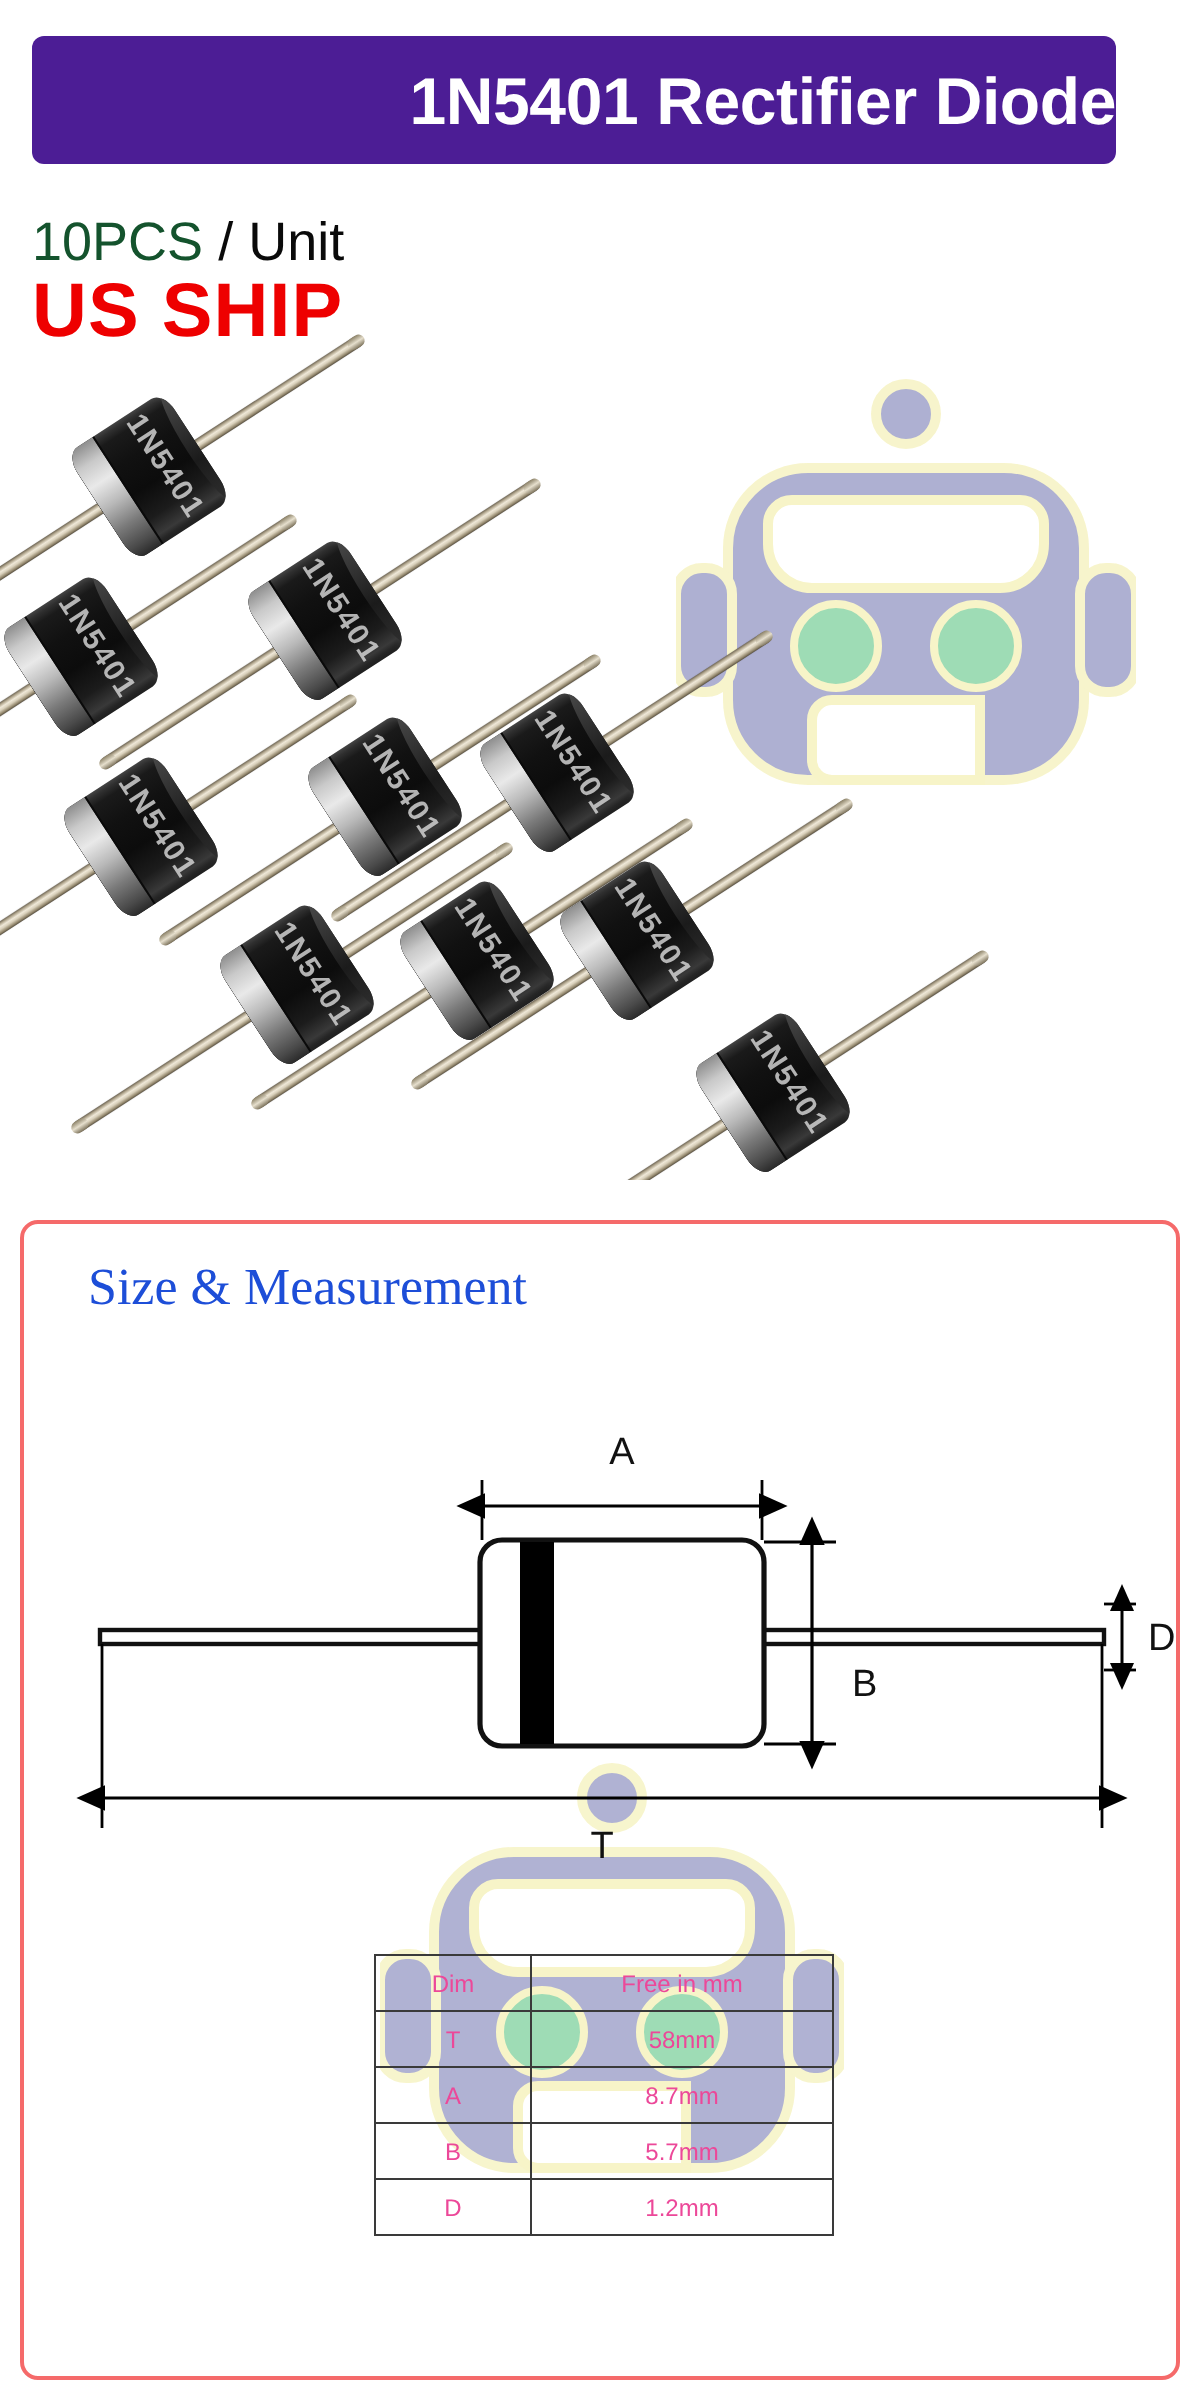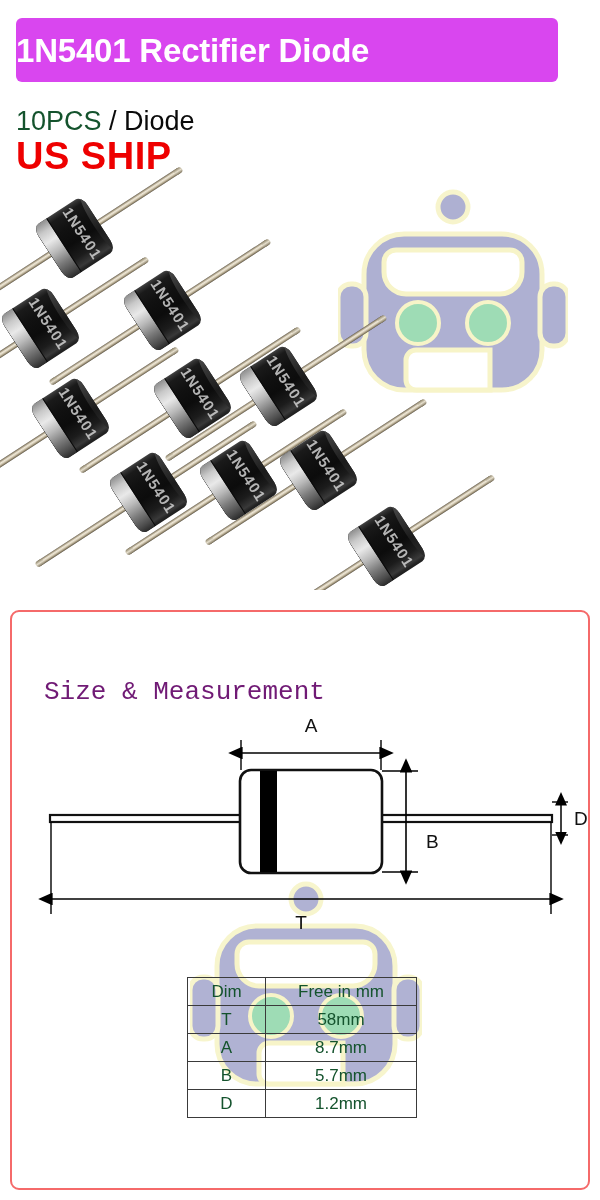--- a/index.html
+++ b/index.html
@@ -17,25 +17,25 @@
     -webkit-font-smoothing: antialiased;
   }
 
   
   .header-banner {
     position: absolute;
     left: 16px;
     top: 18px;
     width: 542px;
     height: 64px;
-    background: #d946ef;
+    background: #4c1d95;
     border-radius: 6px;
     display: flex;
     align-items: center;
-    justify-content: flex-start;
+    justify-content: flex-end;
     box-sizing: border-box;
   }
   .header-title {
     color: #ffffff;
     font-family: "Liberation Sans", sans-serif;
     font-weight: bold;
     font-size: 33px;
     letter-spacing: -0.2px;
     white-space: nowrap;
     line-height: 1;
@@ -205,26 +205,25 @@
     height: 580px;
     border: 2px solid #f56a6a;
     border-radius: 9px;
     box-sizing: border-box;
     background: #ffffff;
   }
   .size-title {
     position: absolute;
     left: 32px;
     top: 17px;
-    color: #701a75;
-    font-family: Liberation Mono, monospace;
+    color: #1d4ed8;
+    font-family: Liberation Serif, serif;
     font-size: 26px;
     line-height: 30px;
     white-space: nowrap;
-    margin-top: 48px;
   }
 
   
   .drawing {
     position: absolute;
     left: 0;
     top: 90px;
     width: 576px;
     height: 250px;
     z-index: 6;
@@ -236,41 +235,41 @@
     left: 175px;
     top: 365px;
     width: 230px;
     border-collapse: collapse;
     z-index: 8;
     background: transparent;
   }
   .dim-table td, .dim-table th {
     border: 1.5px solid #3a3a3a;
     font-family: "Liberation Sans", sans-serif;
-    font-size: 17px;
-    color: #14532d;
+    font-size: 12px;
+    color: #ec4899;
     text-align: center;
     height: 27px;
     padding: 0;
     font-weight: normal;
     background: transparent;
   }
   .dim-table .col-dim { width: 78px; }
   .dim-table .col-val { width: 152px; }
 </style>
 </head>
 <body>
 
 <div class="header-banner">
   <div class="header-title">1N5401 Rectifier Diode</div>
 </div>
 
 <div class="promo-block">
   <div class="promo-line">
-    <span class="promo-qty">10PCS</span><span> / Diode</span>
+    <span class="promo-qty">10PCS</span><span> / Unit</span>
   </div>
   <div class="promo-ship">US SHIP</div>
 </div>
 
 <div class="photo-area">
 
   <svg class="watermark wm-photo" viewBox="0 0 230 222">
     <g fill="#a8aacf" stroke="#f7f4c8" stroke-width="5" opacity="0.92">
       <circle cx="115" cy="19" r="15"></circle>
       <rect x="26" y="46" width="178" height="156" rx="40"></rect>

